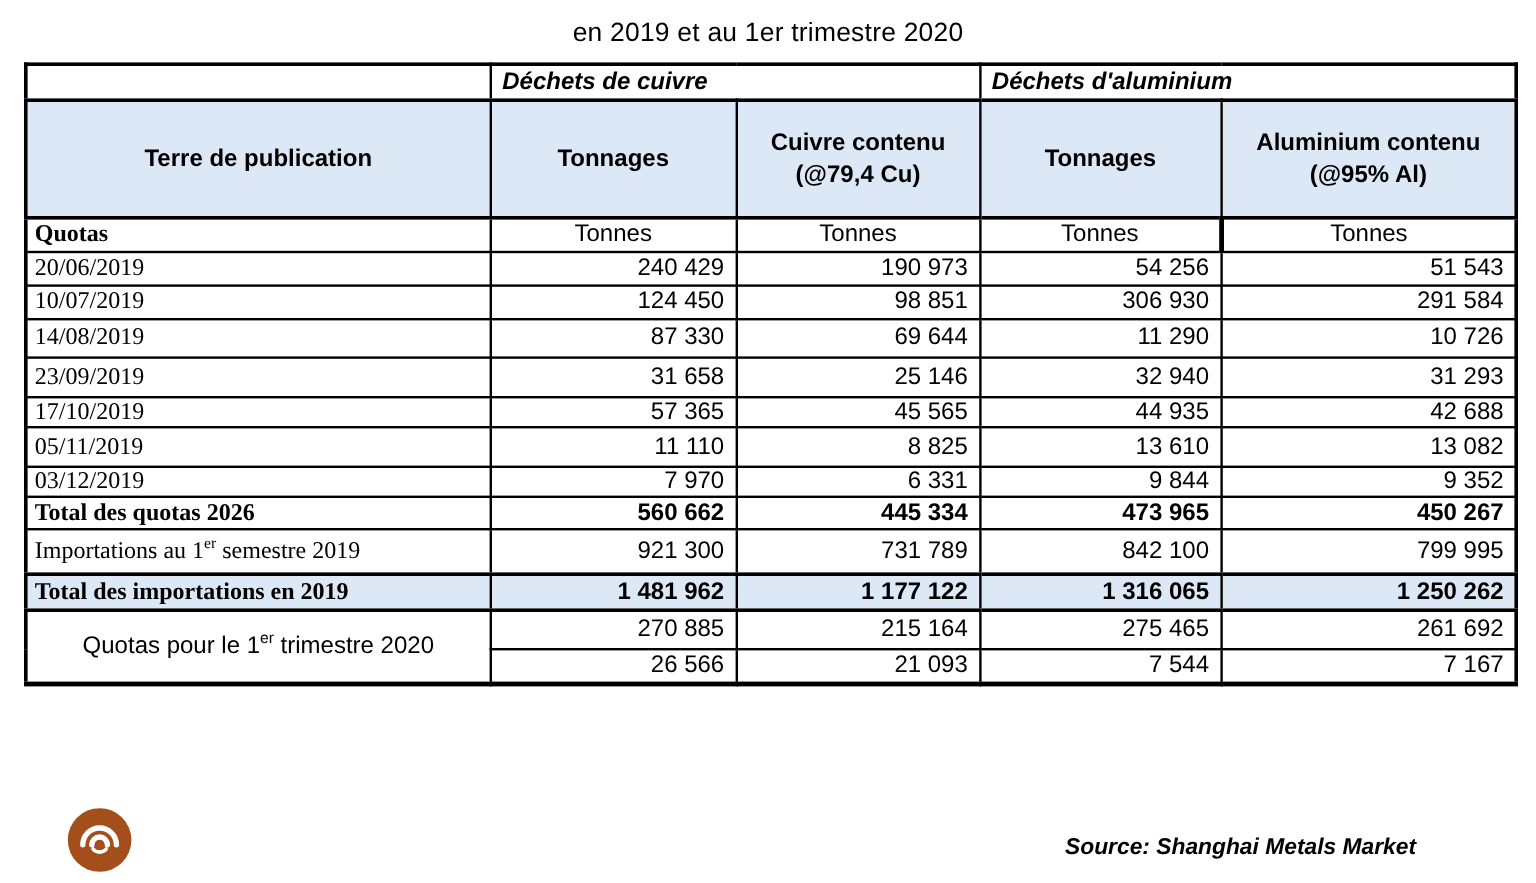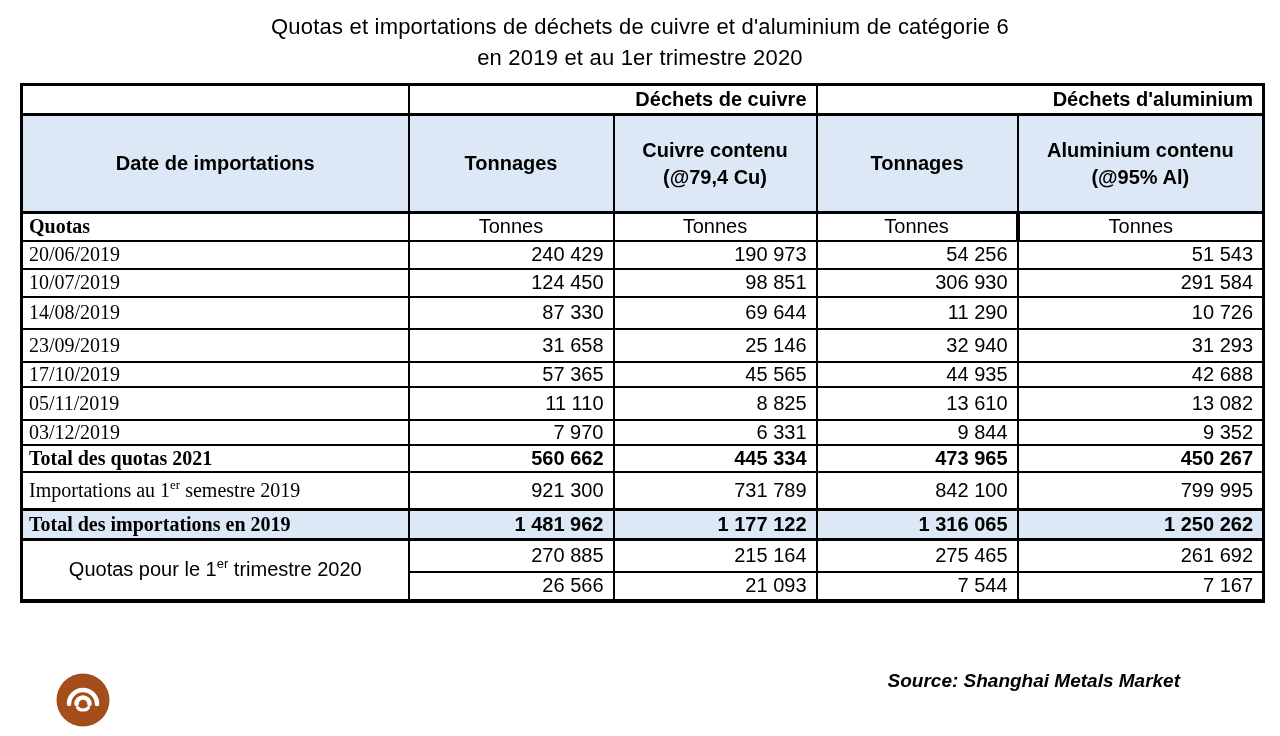--- a/index.html
+++ b/index.html
@@ -39,23 +39,24 @@
   }
   table.quotas td {
     border: 2px solid #000;
     font-size: 20px;
     padding: 0 9px;
     vertical-align: middle;
     overflow: hidden;
   }
   .group-hdr {
     font-weight: bold;
-    text-align: right;
+    text-align: left;
     font-size: 21px;
     border-bottom-width: 3px !important;
+    font-style: italic;
   }
   .empty-hdr { border-bottom-width: 3px !important; }
   .hdr {
     background: var(--header-blue);
     font-weight: bold;
     text-align: center;
     font-size: 21px;
     white-space: pre-line;
     line-height: 27px;
     border-bottom-width: 3px !important;
@@ -107,47 +108,46 @@
     font-weight: bold;
     line-height: 34px;
     letter-spacing: 1px;
     margin-left: -2px;
   }
   .source {
     font-style: italic;
     font-weight: bold;
     font-size: 19px;
     margin-right: 100px;
-    margin-top: 0;
+    margin-top: 26px;
   }
 </style>
 </head>
 <body>
 
 <div class="title">
-  <div>Quotas et importations de déchets de cuivre et d'aluminium de catégorie 6</div>
   <div>en 2019 et au 1er trimestre 2020</div>
 </div>
 
 <table class="quotas">
   <colgroup>
     <col style="width:387px">
       <col style="width:205px">
       <col style="width:203px">
       <col style="width:201px">
       <col style="width:246px">
   </colgroup>
   <tbody>
       <tr style="height:30px">
     <td class="empty-hdr"></td>
     <td class="group-hdr" colspan="2">Déchets de cuivre</td>
     <td class="group-hdr" colspan="2">Déchets d'aluminium</td>
   </tr>
   <tr style="height:98px">
-    <td class="hdr">Date de importations</td>
+    <td class="hdr">Terre de publication</td>
     <td class="hdr">Tonnages</td>
     <td class="hdr">Cuivre contenu
 (@79,4 Cu)</td>
     <td class="hdr">Tonnages</td>
     <td class="hdr">Aluminium contenu
 (@95% Al)</td>
   </tr>
   <tr style="height:28px">
     <td class="label bold">Quotas</td>
     <td class="units">Tonnes</td>
@@ -198,21 +198,21 @@
     <td class="num">13 082</td>
   </tr>
   <tr style="height:23px">
     <td class="label">03/12/2019</td>
     <td class="num">7 970</td>
     <td class="num">6 331</td>
     <td class="num">9 844</td>
     <td class="num">9 352</td>
   </tr>
   <tr style="height:27px">
-    <td class="label bold">Total des quotas 2021</td>
+    <td class="label bold">Total des quotas 2026</td>
     <td class="num bold">560 662</td>
     <td class="num bold">445 334</td>
     <td class="num bold">473 965</td>
     <td class="num bold">450 267</td>
   </tr>
   <tr style="height:38px">
     <td class="label"><span>Importations au 1</span><span class="sup">er</span><span> semestre 2019</span></td>
     <td class="num">921 300</td>
     <td class="num">731 789</td>
     <td class="num">842 100</td>

